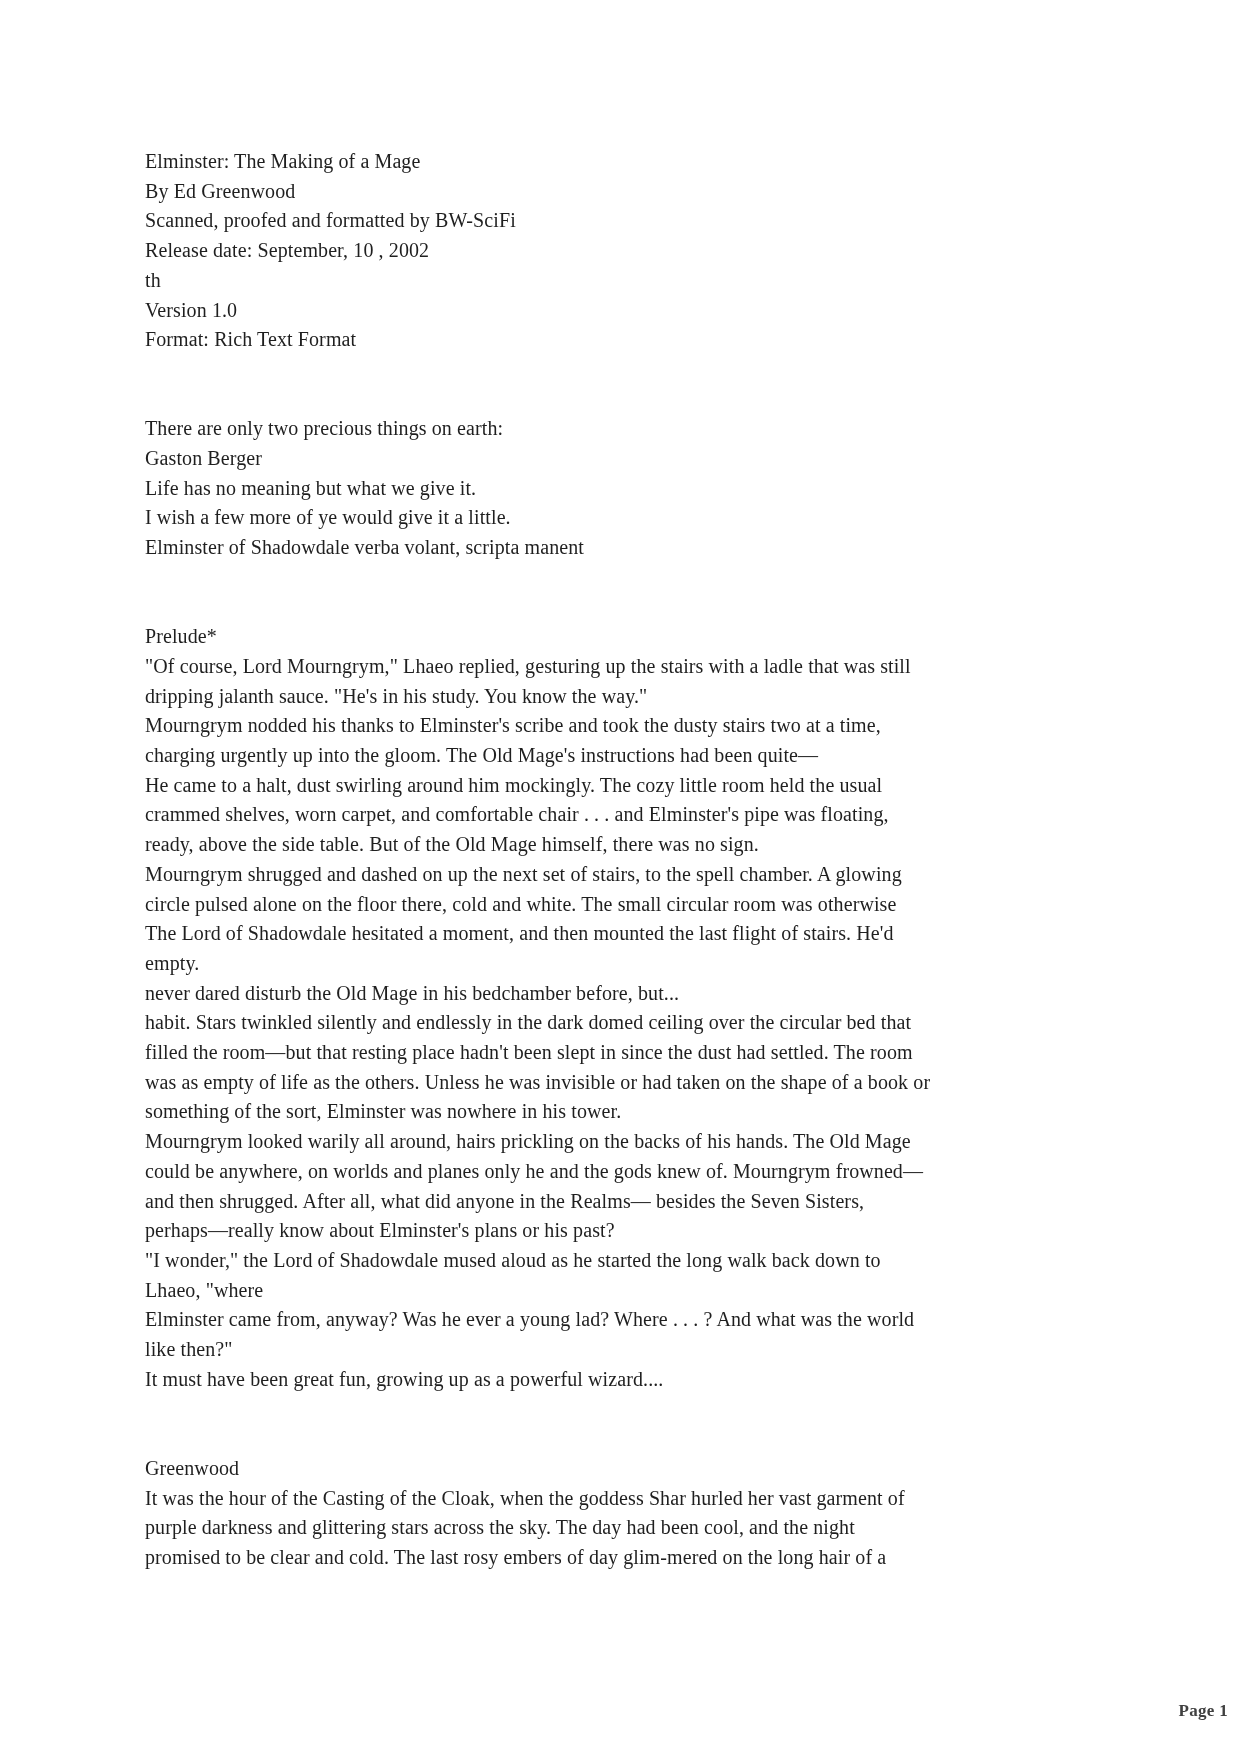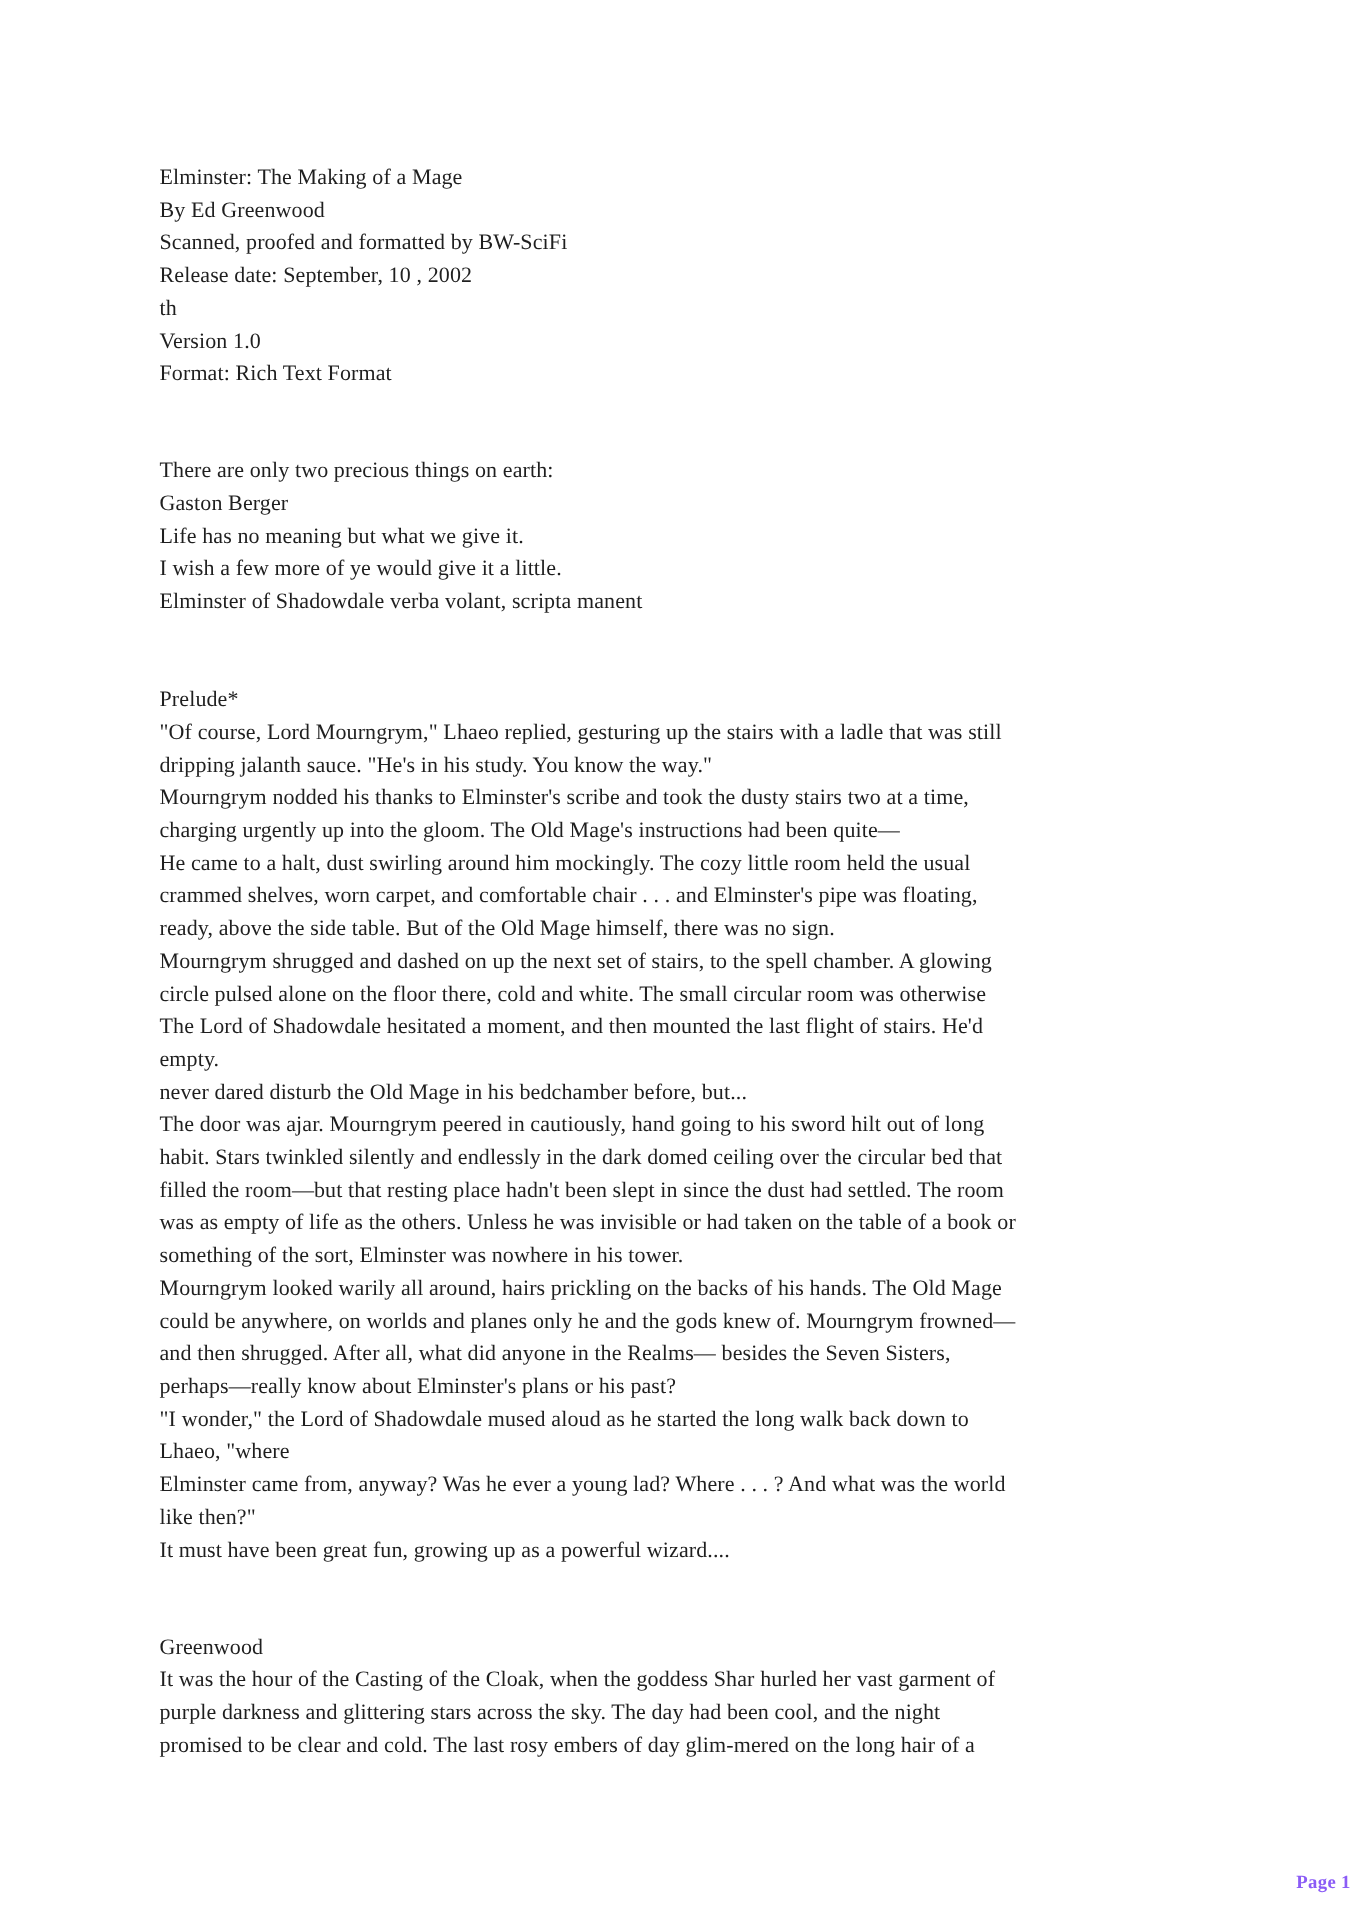--- a/index.html
+++ b/index.html
@@ -40,21 +40,21 @@
   .line {
     white-space: pre;
     min-height: 29.7px;
   }
   .page-footer {
     position: absolute;
     top: 1701px;
     right: 44px;
     font-size: 17px;
     font-weight: bold;
-    color: #8b5cf6;
+    color: #404040;
     letter-spacing: 0.3px;
   }
 </style>
 </head>
 <body>
 
 <div class="page">
 
   <div class="text-column">
 
@@ -84,24 +84,23 @@
           <div class="line">Mourngrym nodded his thanks to Elminster's scribe and took the dusty stairs two at a time,</div>
           <div class="line">charging urgently up into the gloom. The Old Mage's instructions had been quite—</div>
           <div class="line">He came to a halt, dust swirling around him mockingly. The cozy little room held the usual</div>
           <div class="line">crammed shelves, worn carpet, and comfortable chair . . . and Elminster's pipe was floating,</div>
           <div class="line">ready, above the side table. But of the Old Mage himself, there was no sign.</div>
           <div class="line">Mourngrym shrugged and dashed on up the next set of stairs, to the spell chamber. A glowing</div>
           <div class="line">circle pulsed alone on the floor there, cold and white. The small circular room was otherwise</div>
           <div class="line">The Lord of Shadowdale hesitated a moment, and then mounted the last flight of stairs. He'd</div>
           <div class="line">empty.</div>
           <div class="line">never dared disturb the Old Mage in his bedchamber before, but...</div>
-          <div class="line">The door was ajar. Mourngrym peered in cautiously, hand going to his sword hilt out of long</div>
           <div class="line">habit. Stars twinkled silently and endlessly in the dark domed ceiling over the circular bed that</div>
           <div class="line">filled the room—but that resting place hadn't been slept in since the dust had settled. The room</div>
-          <div class="line">was as empty of life as the others. Unless he was invisible or had taken on the table of a book or</div>
+          <div class="line">was as empty of life as the others. Unless he was invisible or had taken on the shape of a book or</div>
           <div class="line">something of the sort, Elminster was nowhere in his tower.</div>
           <div class="line">Mourngrym looked warily all around, hairs prickling on the backs of his hands. The Old Mage</div>
           <div class="line">could be anywhere, on worlds and planes only he and the gods knew of. Mourngrym frowned—</div>
           <div class="line">and then shrugged. After all, what did anyone in the Realms— besides the Seven Sisters,</div>
           <div class="line">perhaps—really know about Elminster's plans or his past?</div>
           <div class="line">"I wonder," the Lord of Shadowdale mused aloud as he started the long walk back down to</div>
           <div class="line">Lhaeo, "where</div>
           <div class="line">Elminster came from, anyway? Was he ever a young lad? Where . . . ? And what was the world</div>
           <div class="line">like then?"</div>
           <div class="line">It must have been great fun, growing up as a powerful wizard....</div>

